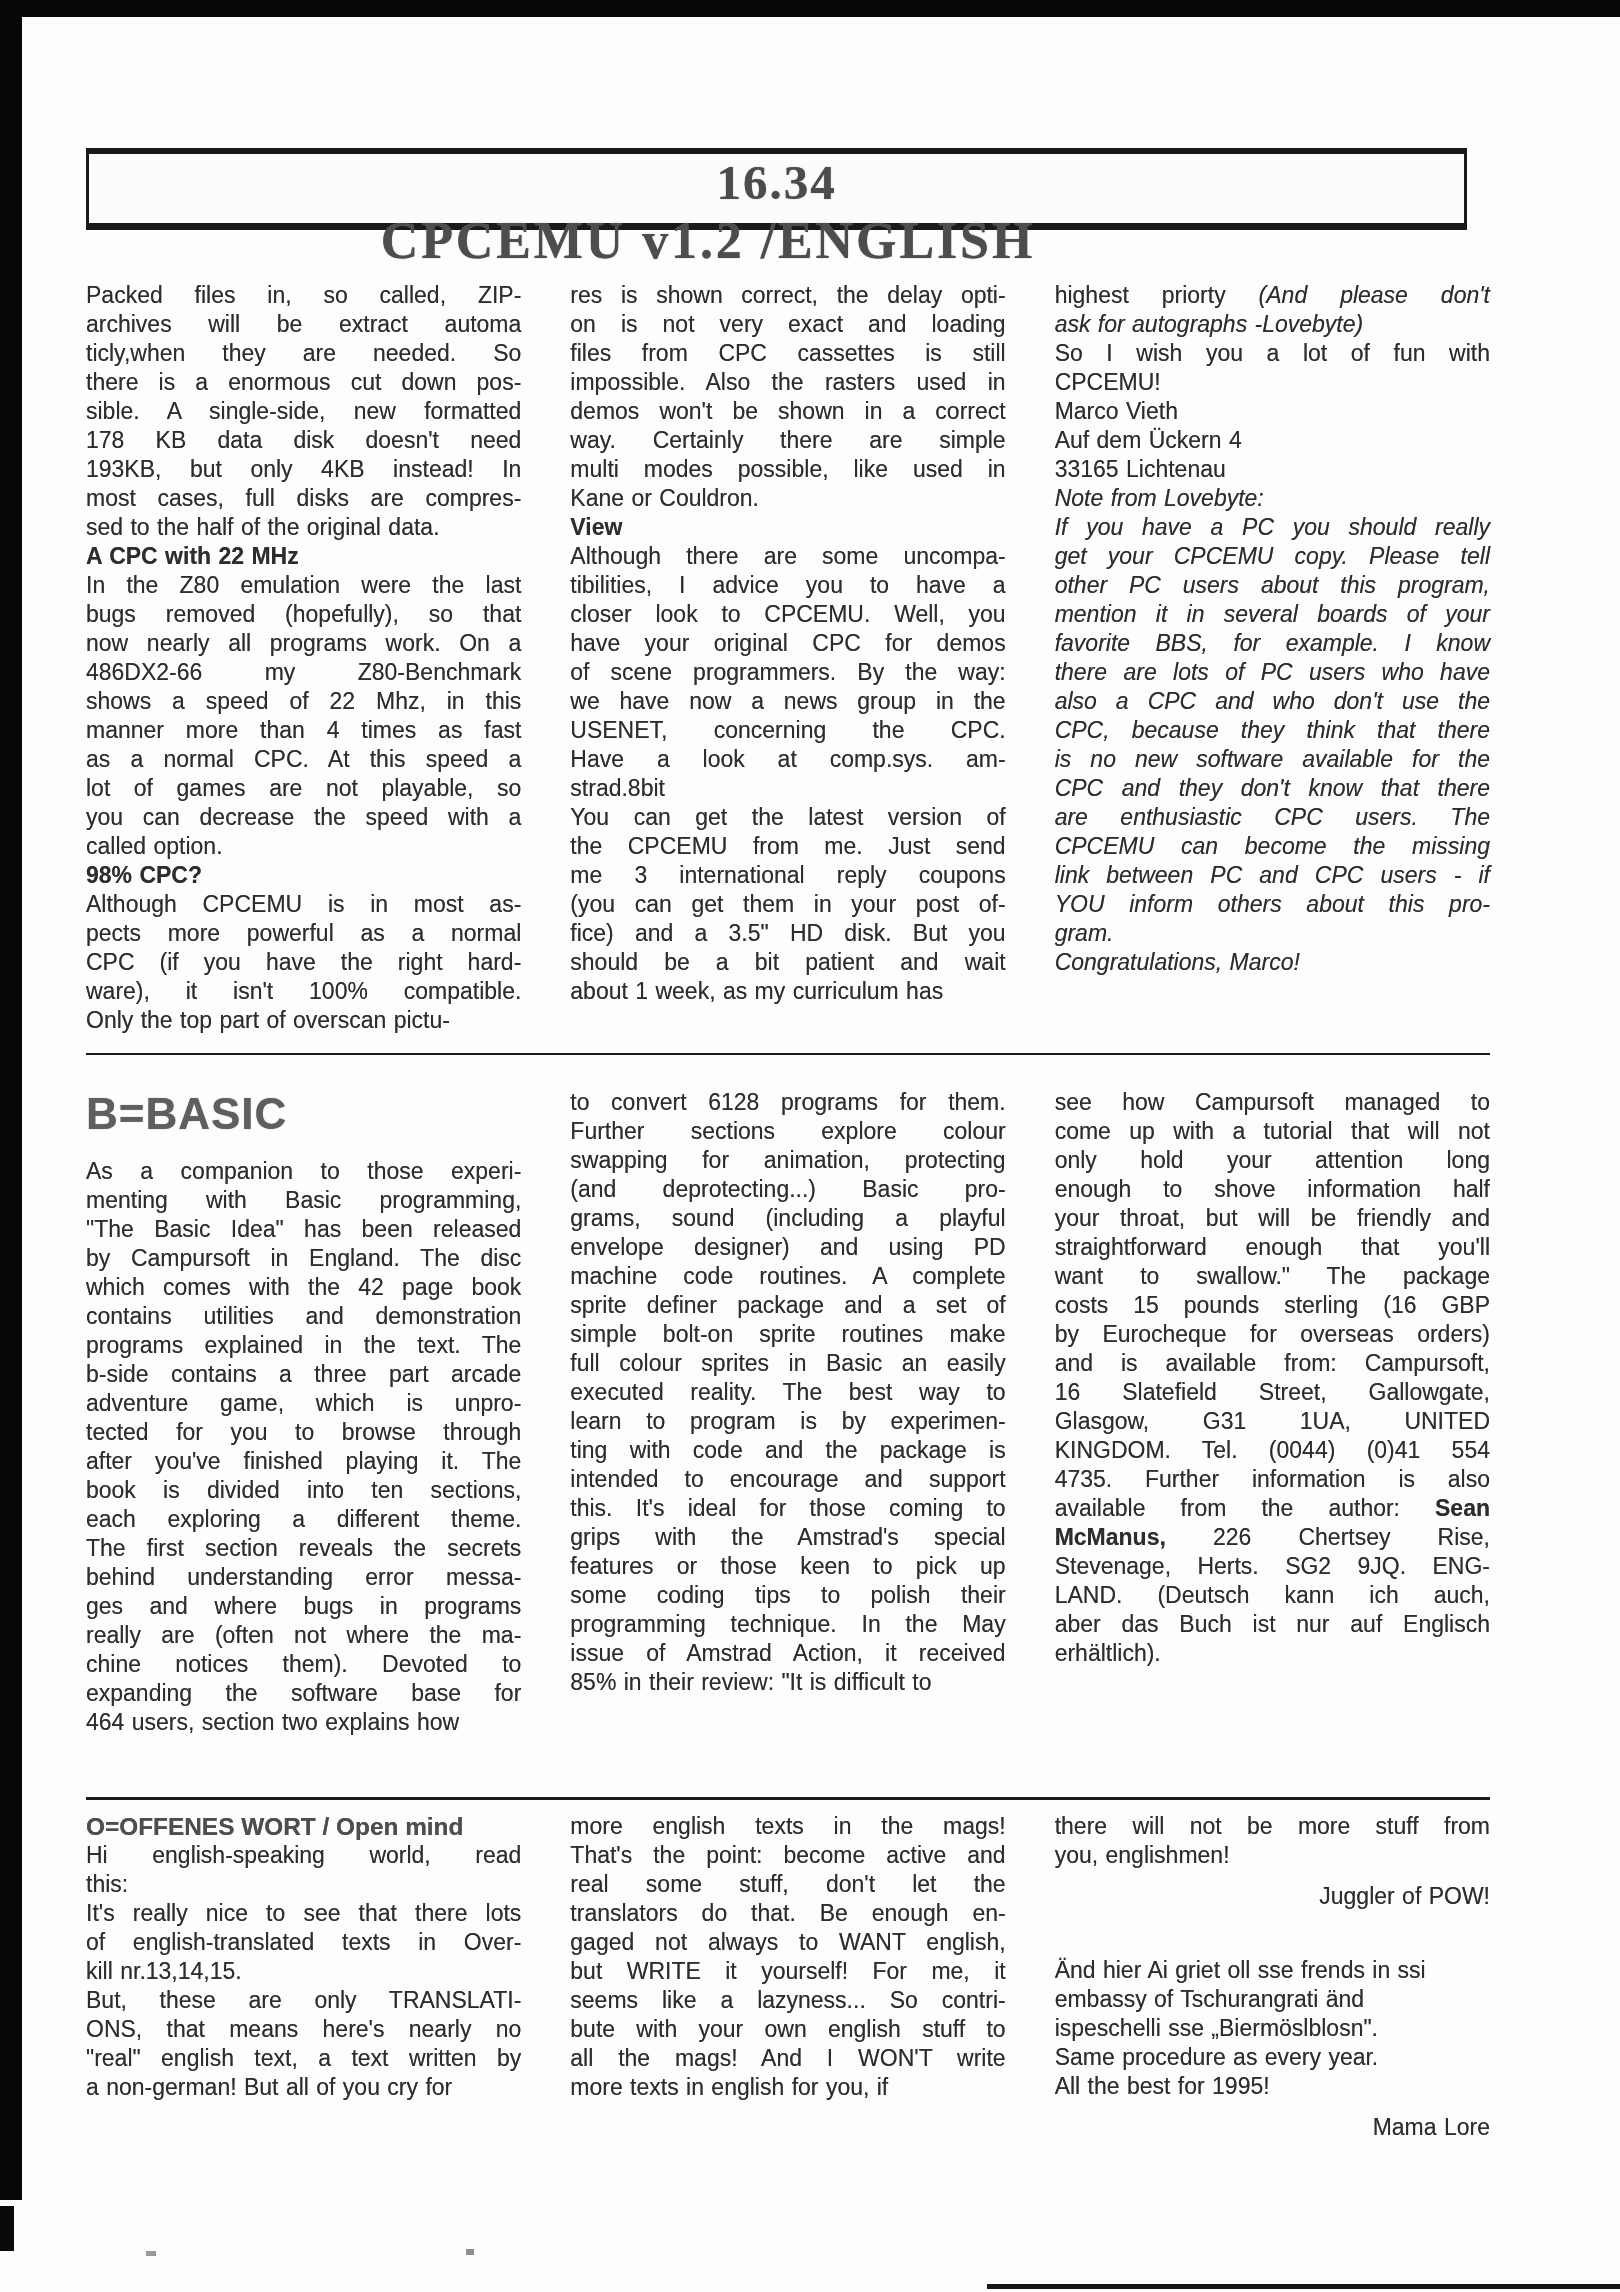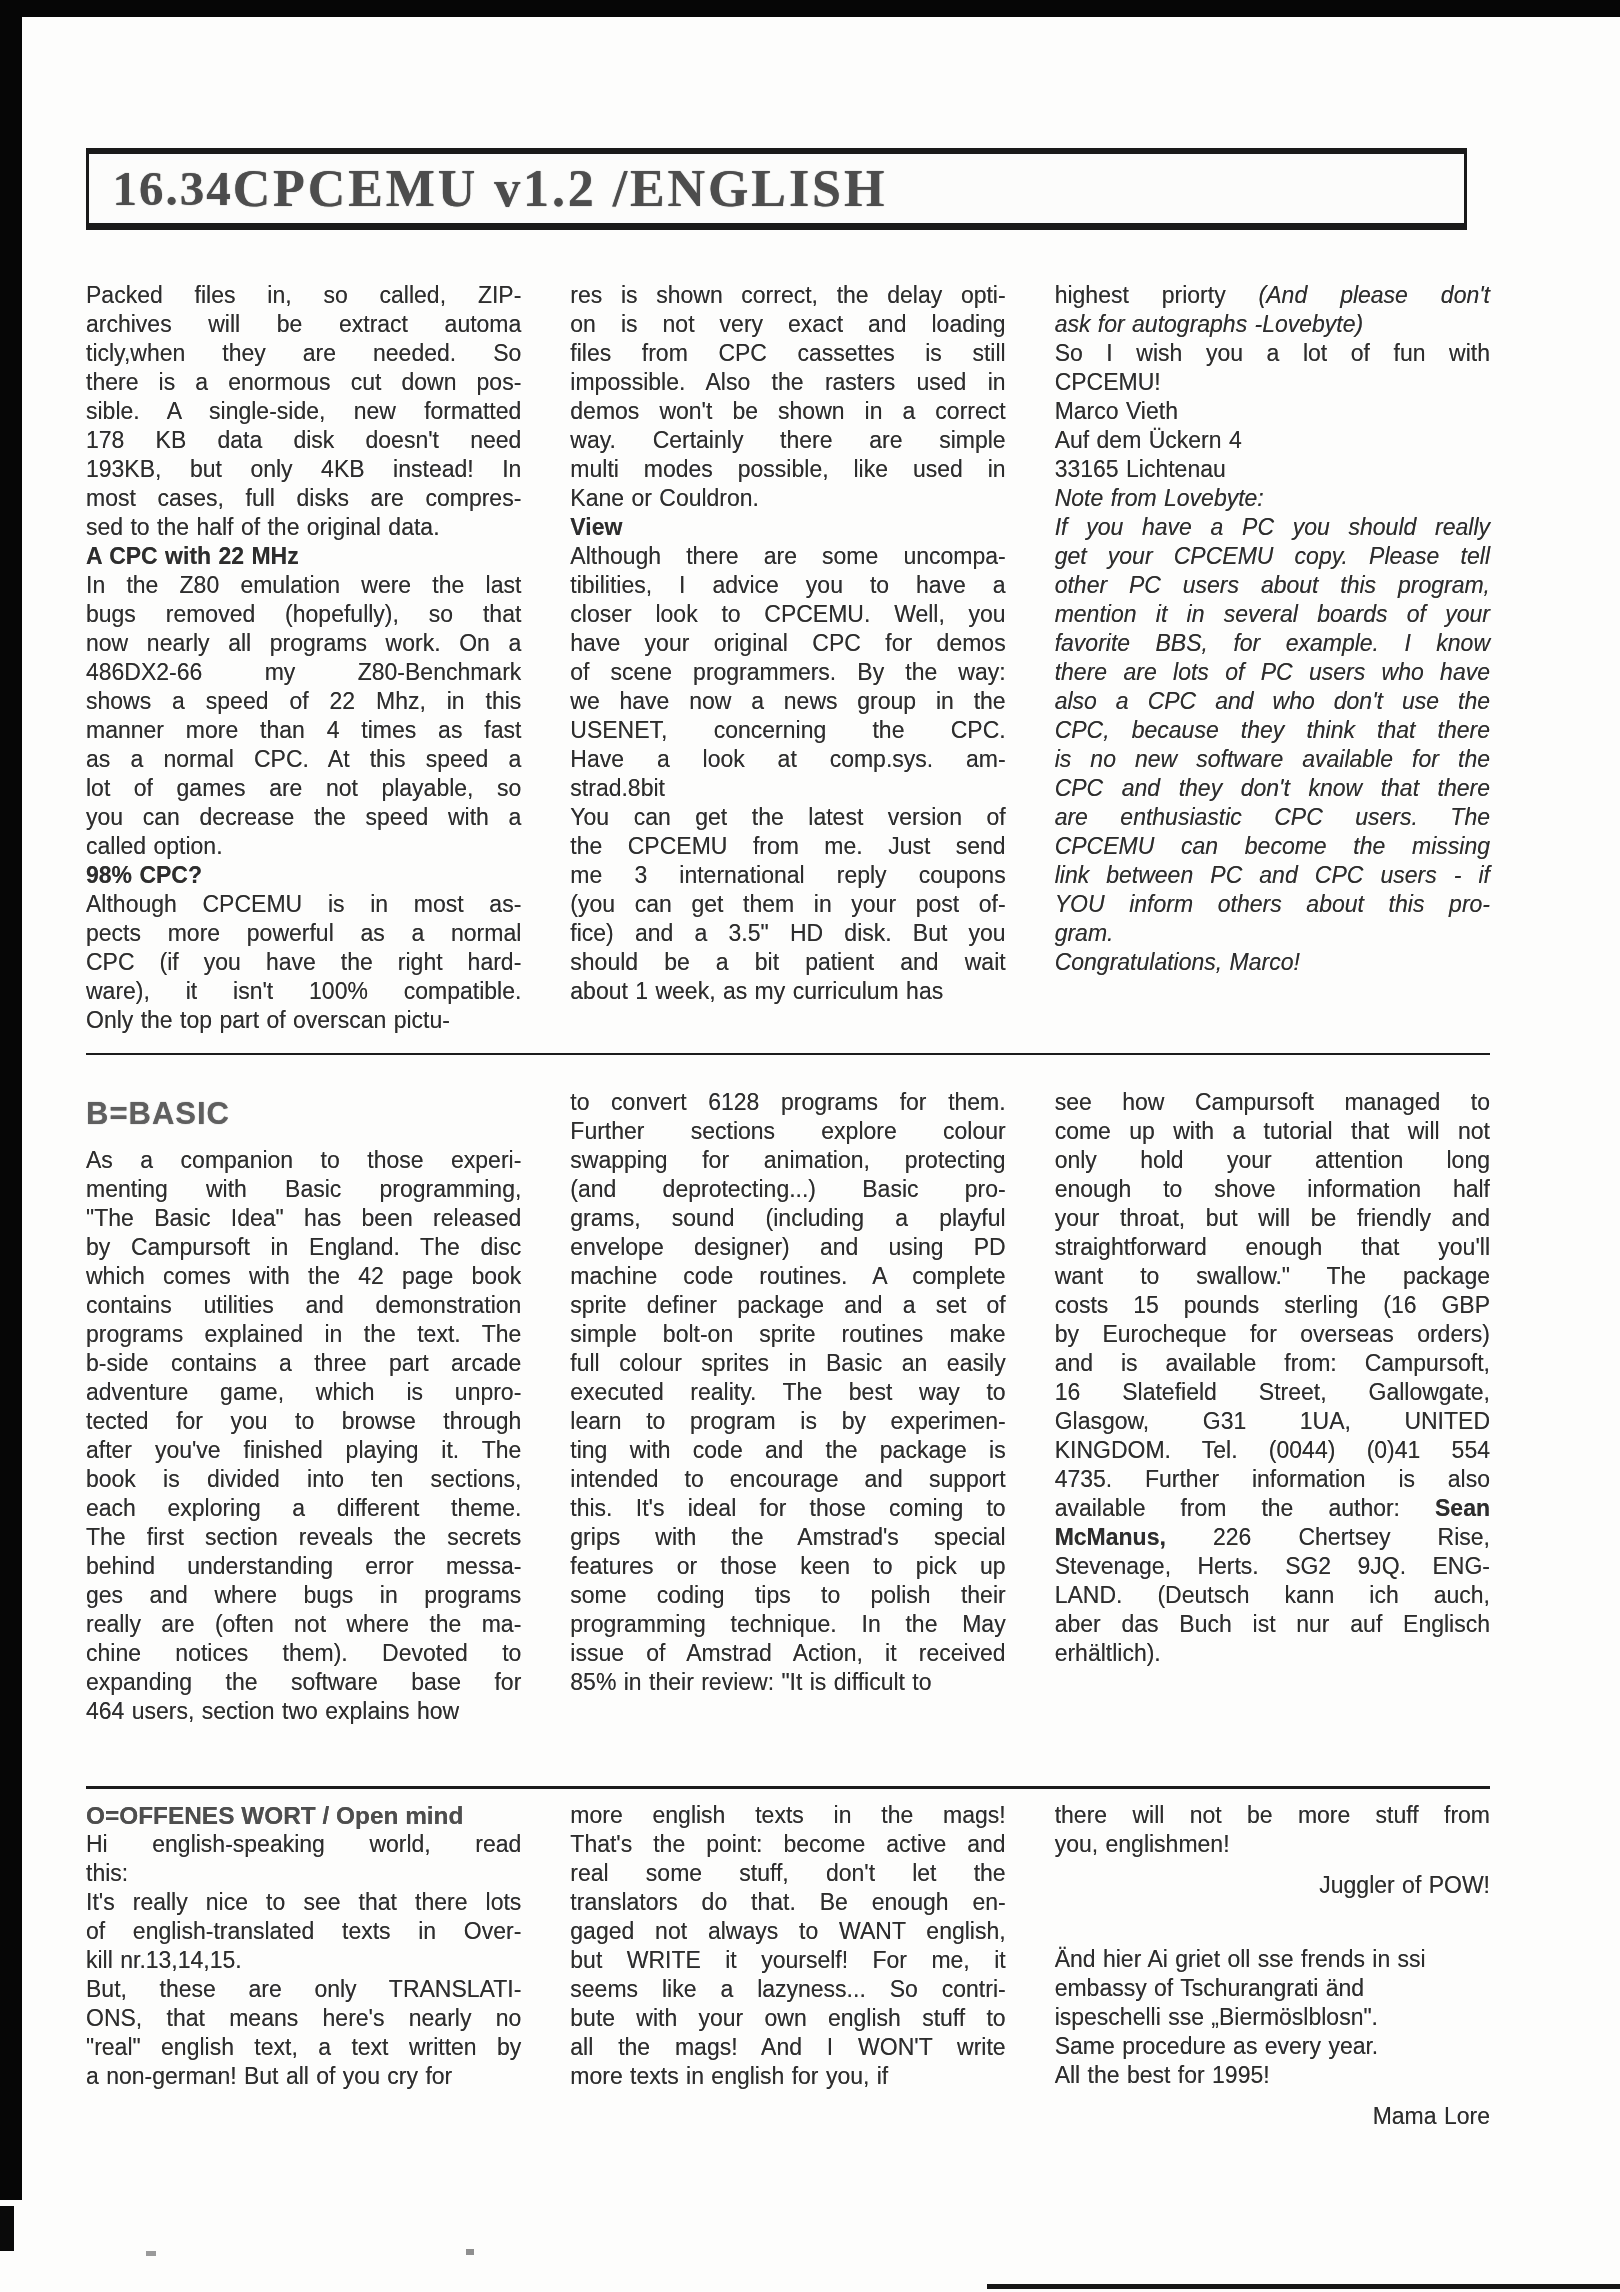--- a/index.html
+++ b/index.html
@@ -25,20 +25,21 @@
   
   .header-box {
     display: flex; align-items: center;
     box-sizing: border-box;
     width: 1381px; height: 82px;
     border: 3.9px solid #1a1a1a;
     border-top-width: 6.8px; border-bottom-width: 7.8px;
     padding: 0 23.4px;
     margin-bottom: 51px;
     background: #fcfcfb;
+    flex-direction: column;
   }
   .hnum {
     font-family: "Liberation Serif", serif;
     font-weight: bold; font-size: 49px; color: #4c4c4c;
     letter-spacing: 2px; text-shadow: 0 0 1px #6a6a6a;
   }
   .htitle {
     flex: 1; text-align: left;
     font-family: "Liberation Serif", serif;
     font-weight: bold; font-size: 52px; color: #4d4d4d;
@@ -59,22 +60,22 @@
   }
   .ln.l  { text-align-last: left; }
   .ln.r  { text-align: right; text-align-last: right; margin-top: 12px; }
   .ln.b  { font-weight: bold; }
   .ln.i  { font-style: italic; }
   .ln.sp { height: 45px; }
   .ln span.seg-b { font-weight: bold; }
   .ln span.seg-i { font-style: italic; }
 
   .sec-head1 {
-    font-weight: bold; font-size: 31px; line-height: 51px;
-    color: #5f5f5f; letter-spacing: 1px; margin-bottom: 7px;
+    font-weight: bold; font-size: 44px; line-height: 51px;
+    color: #5f5f5f; letter-spacing: 1px; margin-bottom: 18px;
     text-shadow: 0 0 1px #7a7a7a;
   }
   .sec-head2 {
     font-weight: bold; font-size: 24.4px; line-height: 29px;
     color: #4e4e4e; text-shadow: 0 0 0.5px #6a6a6a;
   }
 
   .rule { height: 2.9px; background: #1c1c1c; width: 1404px; }
   .rule1 { margin: 17.6px 0 33px 0; }
   .rule2 { margin: 60px 0 11.7px 0; }

